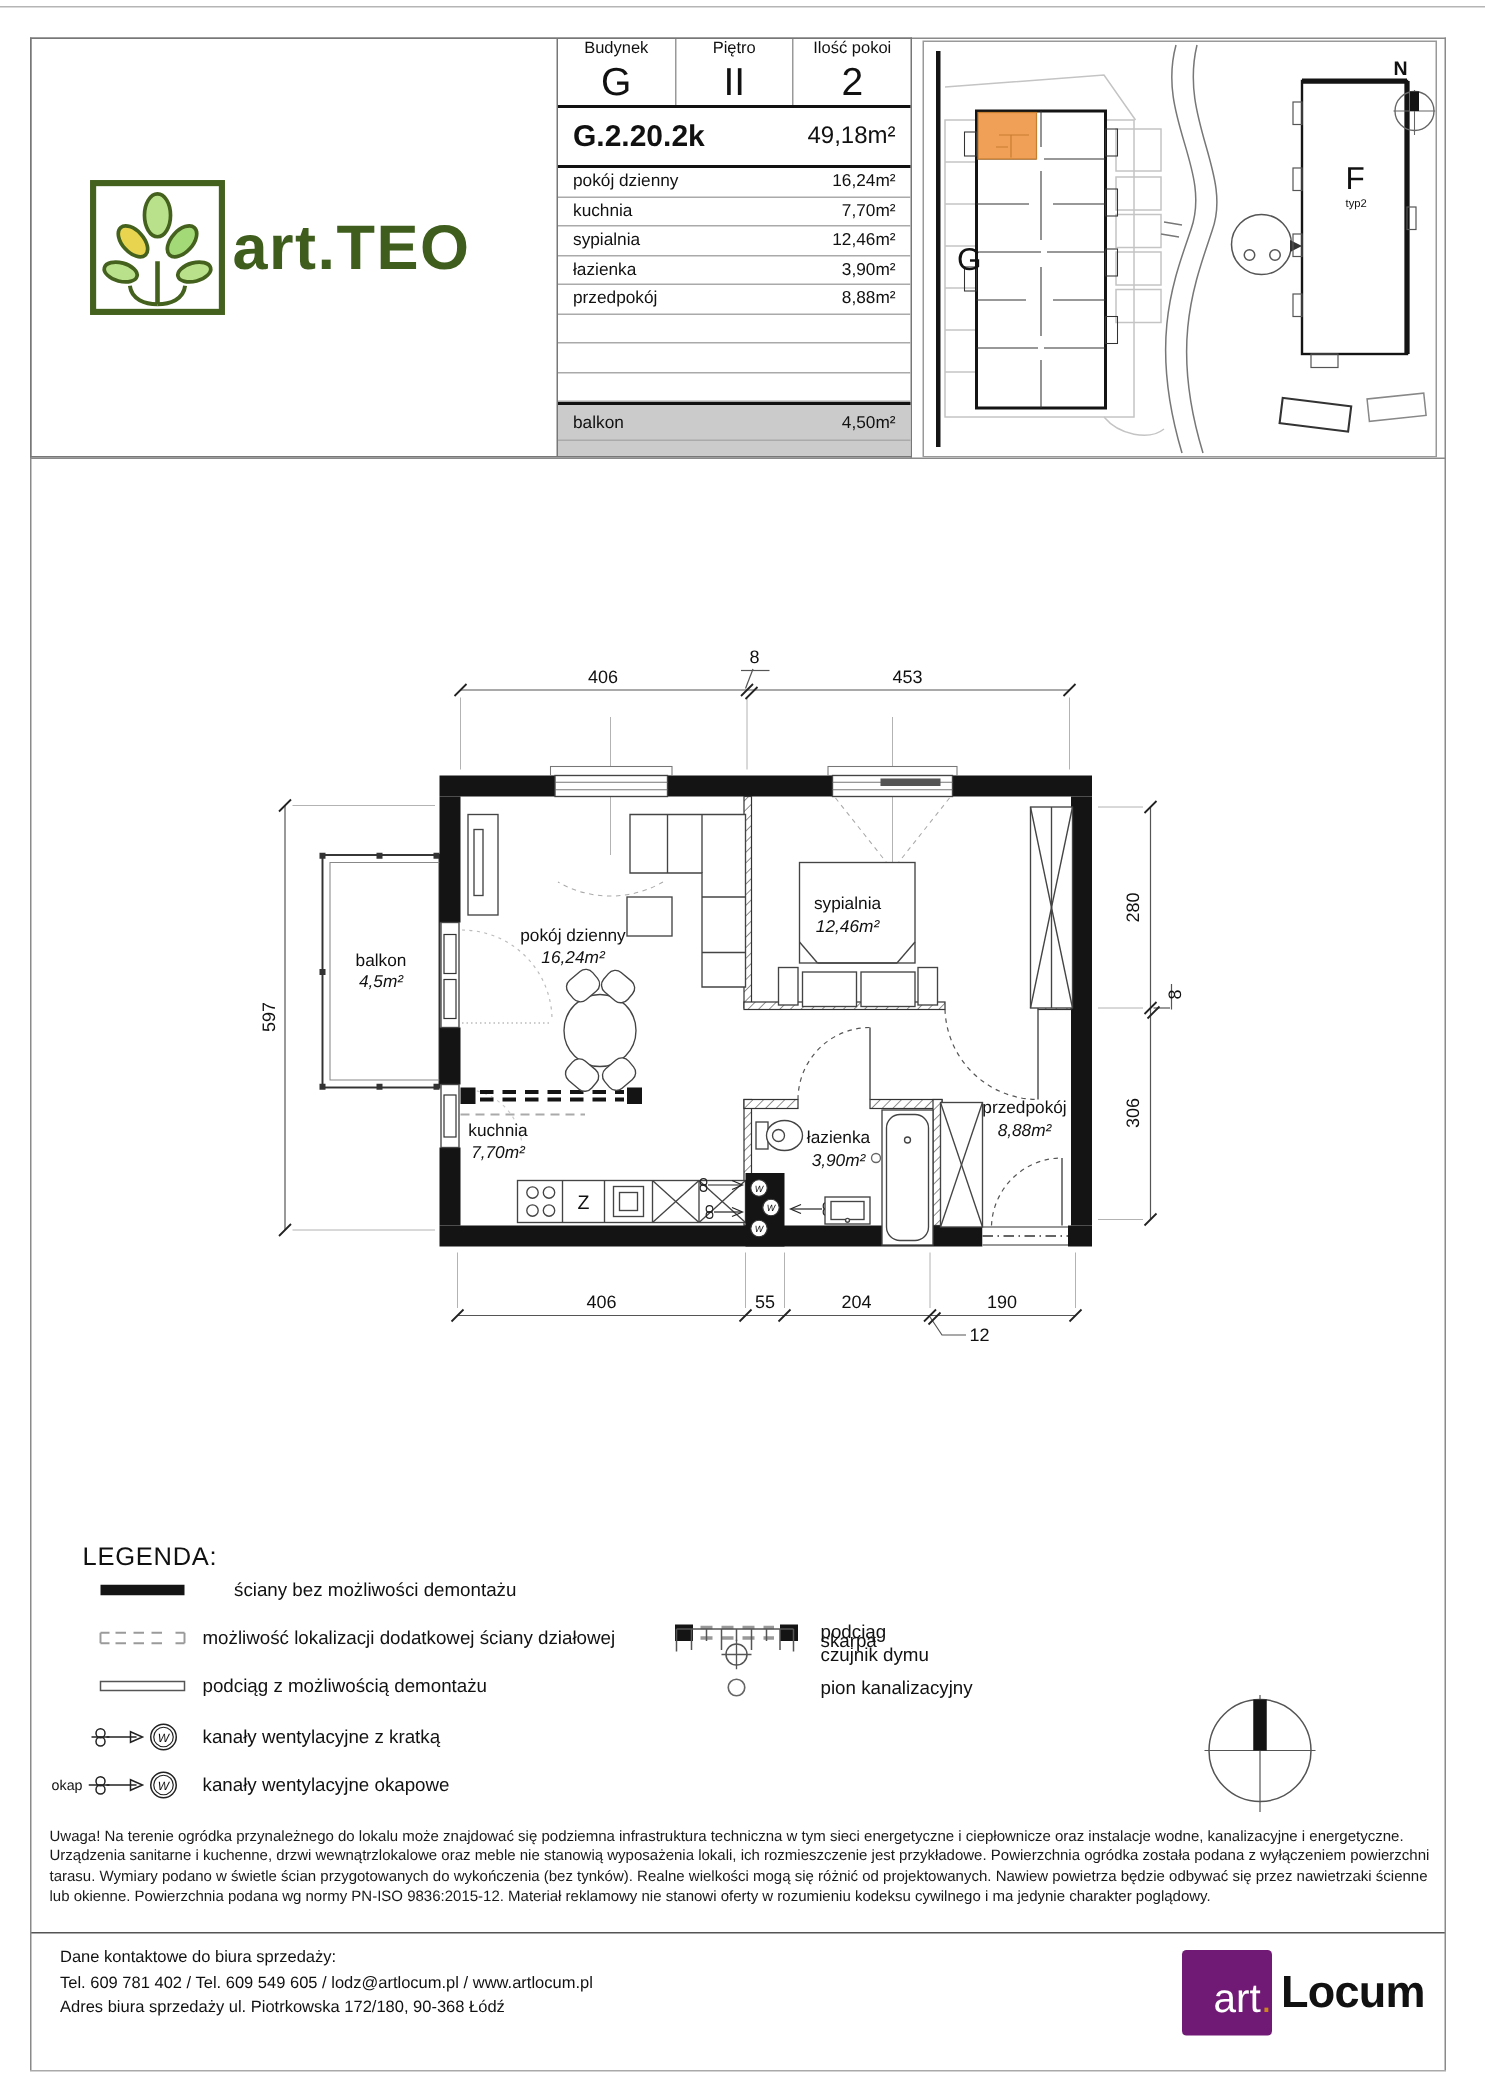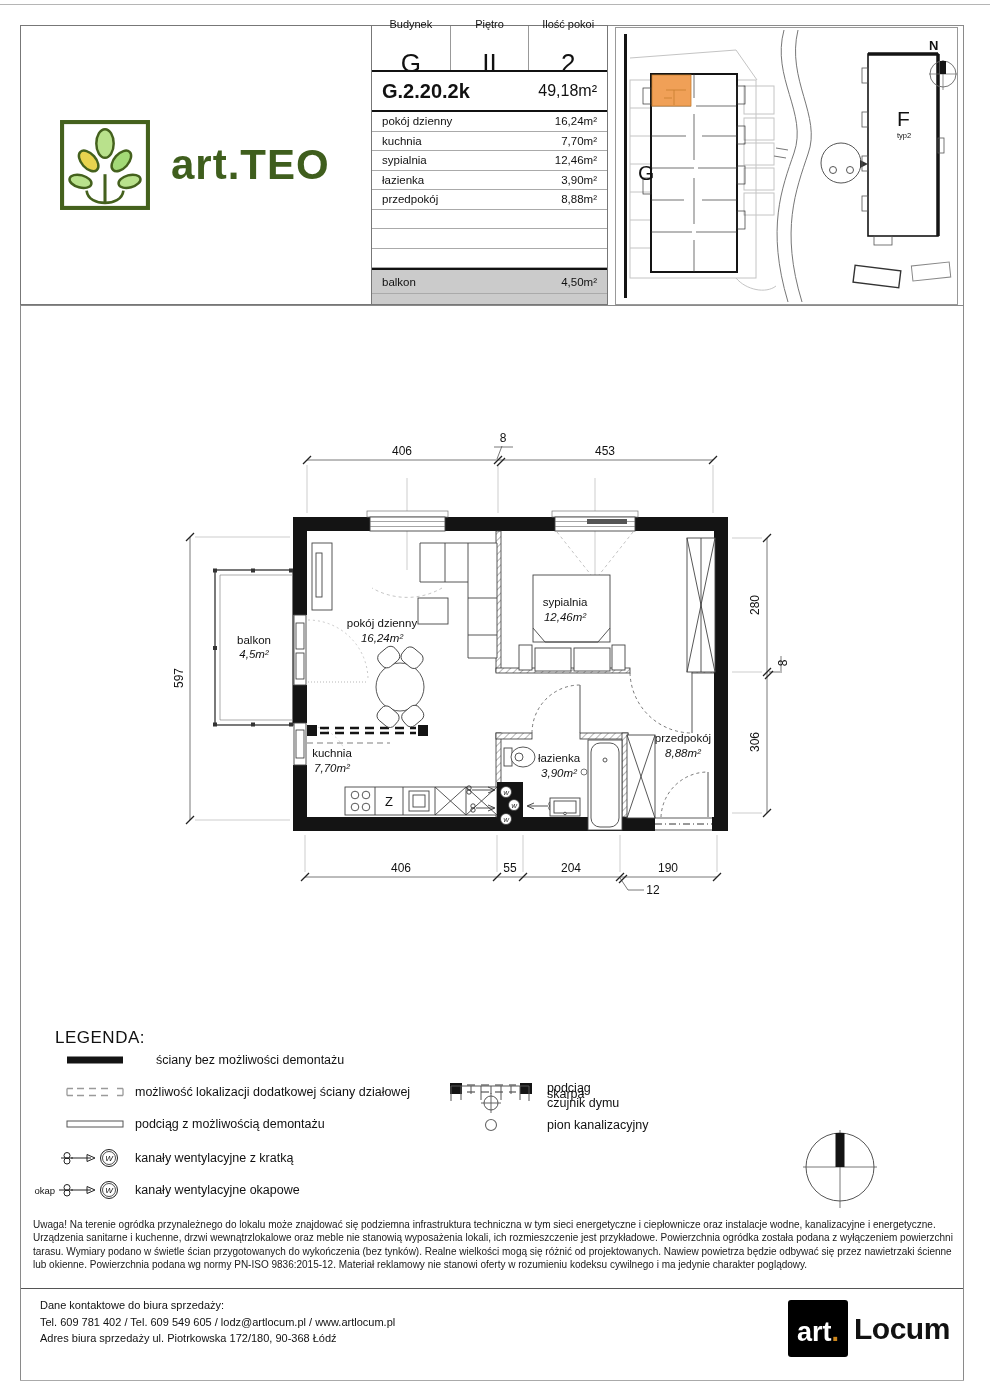--- a/index.html
+++ b/index.html
@@ -4,27 +4,27 @@
 <style>
   html,body{margin:0;padding:0;background:#fff;}
   #page{position:relative;width:990px;height:1400px;background:#fff;overflow:hidden;
         font-family:"Liberation Sans",sans-serif;color:#111;}
   .abs{position:absolute;}
   .hline{position:absolute;background:#8a8a8a;height:1px;}
   .vline{position:absolute;background:#8a8a8a;width:1px;}
 
   
   #logo-cell{left:20px;top:25px;width:352px;height:280px;border:1px solid #777;box-sizing:border-box;
-             display:flex;align-items:center;padding-left:38px;gap:20px;}
+             display:flex;align-items:center;padding-left:38px;gap:4px;}
   #brand-text{font-size:42px;font-weight:bold;color:#3f5e1d;letter-spacing:1px;}
 
   #unit-table{left:372px;top:25px;width:236px;height:280px;border:1px solid #777;border-left:none;
               box-sizing:border-box;display:flex;flex-direction:column;font-size:11px;}
   .ut-top{display:flex;height:44px;border-bottom:2px solid #111;}
-  .ut-top-cell{flex:1;border-right:1px solid #999;display:flex;flex-direction:column;align-items:center;justify-content:center;gap:17px;}
+  .ut-top-cell{flex:1;border-right:1px solid #999;display:flex;flex-direction:column;align-items:center;}
   .ut-top-cell:last-child{border-right:none;}
   .ut-top-label{font-size:11px;}
   .ut-top-value{font-size:26px;margin-top:1px;}
   .ut-unit{display:flex;align-items:center;height:38px;border-bottom:2px solid #111;padding:0 10px;}
   .ut-code{font-size:20px;font-weight:bold;flex:1;}
   .ut-area{font-size:16px;}
   .ut-row{display:flex;align-items:center;height:18.5px;border-bottom:1px solid #aaa;padding:0 10px;font-size:11.5px;}
   .ut-row .n{flex:1;}
   .ut-row.gray{background:#cbcbcb;}
   .ut-row.thick-top{border-top:2px solid #111;}
@@ -47,22 +47,22 @@
   .leg-label{margin-left:10px;font-size:12.5px;}
   .okap-t{font-size:9.5px;}
 
   
   #disclaimer{left:33px;top:1218px;width:926px;font-size:10px;line-height:1.33;color:#1a1a1a;}
   #disclaimer p{margin:0;}
 
   
   #footer-text{left:40px;top:1297px;font-size:11px;line-height:1.5;}
   #locum-logo{left:788px;top:1300px;display:flex;align-items:center;}
-  #locum-box{width:60px;height:57px;background:#000000;border-radius:3px;display:flex;align-items:flex-end;justify-content:center;
-             font-size:27px;font-weight:bold;color:#fff;padding-bottom:9px;box-sizing:border-box;}
+  #locum-box{width:60px;height:57px;background:#701a75;border-radius:3px;display:flex;align-items:flex-end;justify-content:flex-end;
+             font-size:27px;font-weight:normal;color:#fff;padding-bottom:9px;box-sizing:border-box;}
   #locum-dot{color:#cd861c;}
   #locum-word{font-size:30px;font-weight:bold;color:#111;margin-left:6px;letter-spacing:-0.5px;}
 </style>
 </head>
 <body>
 
 <div id="page">
 
   <div class="hline" style="left:0;top:4px;width:990px;background:#b5b5b5;"></div>
   <div class="hline" style="left:20px;top:25px;width:944px;"></div>

